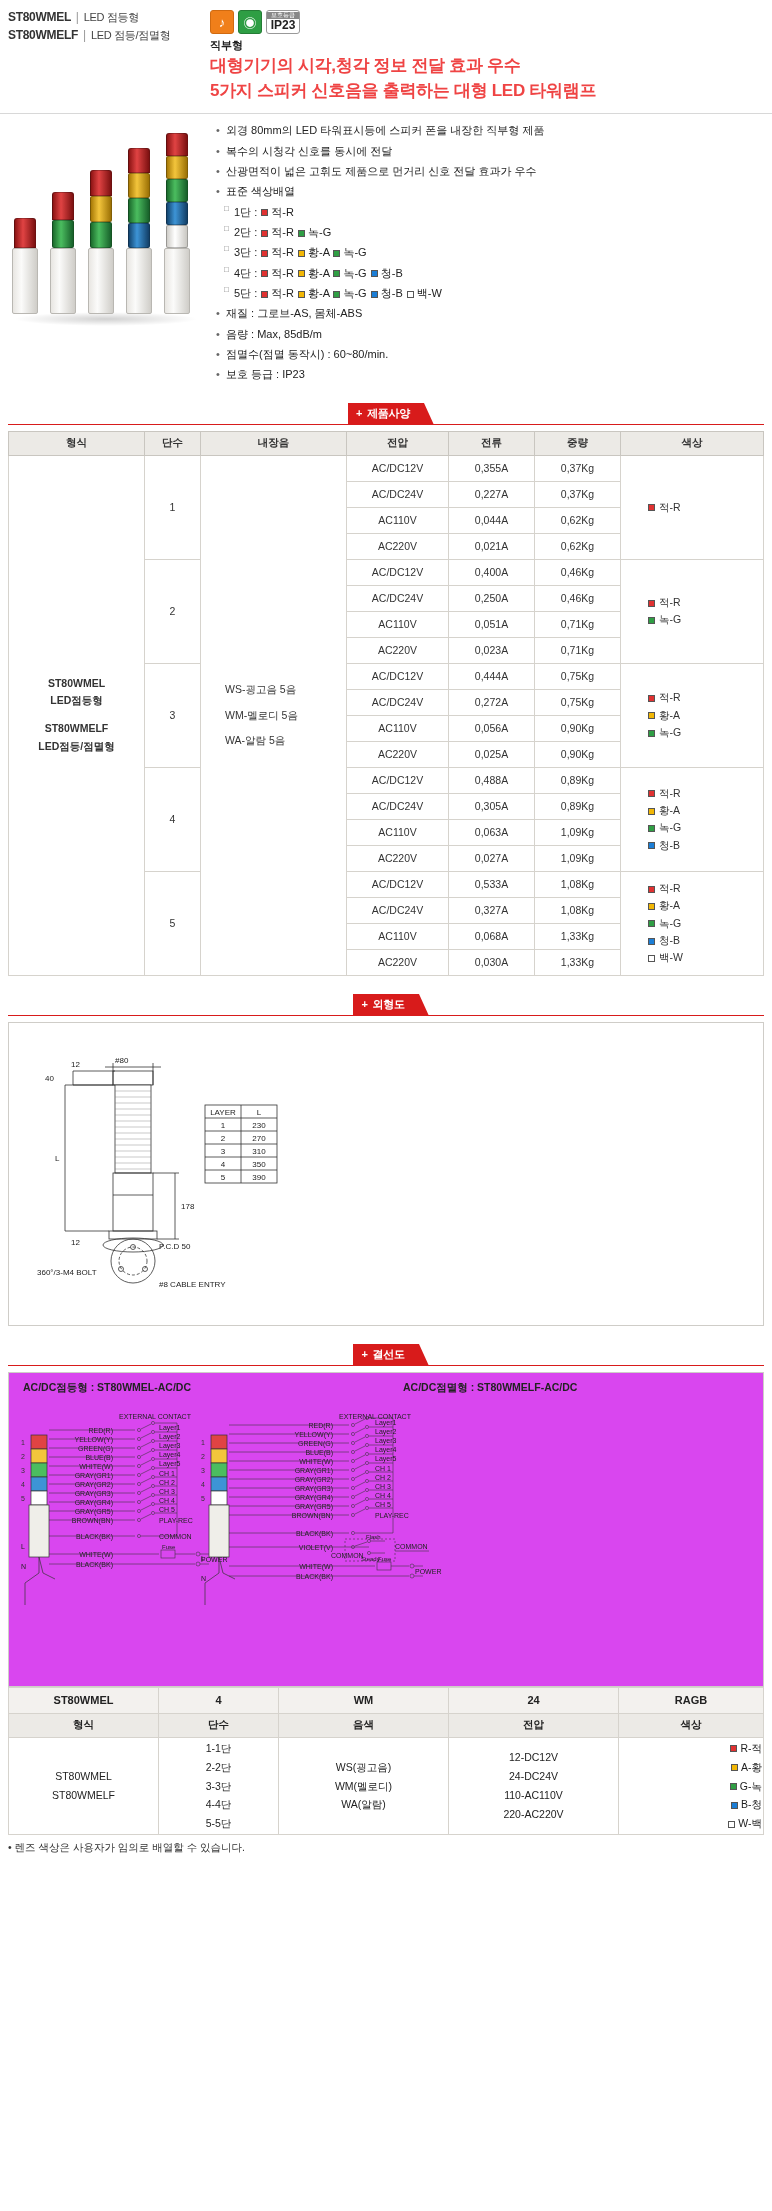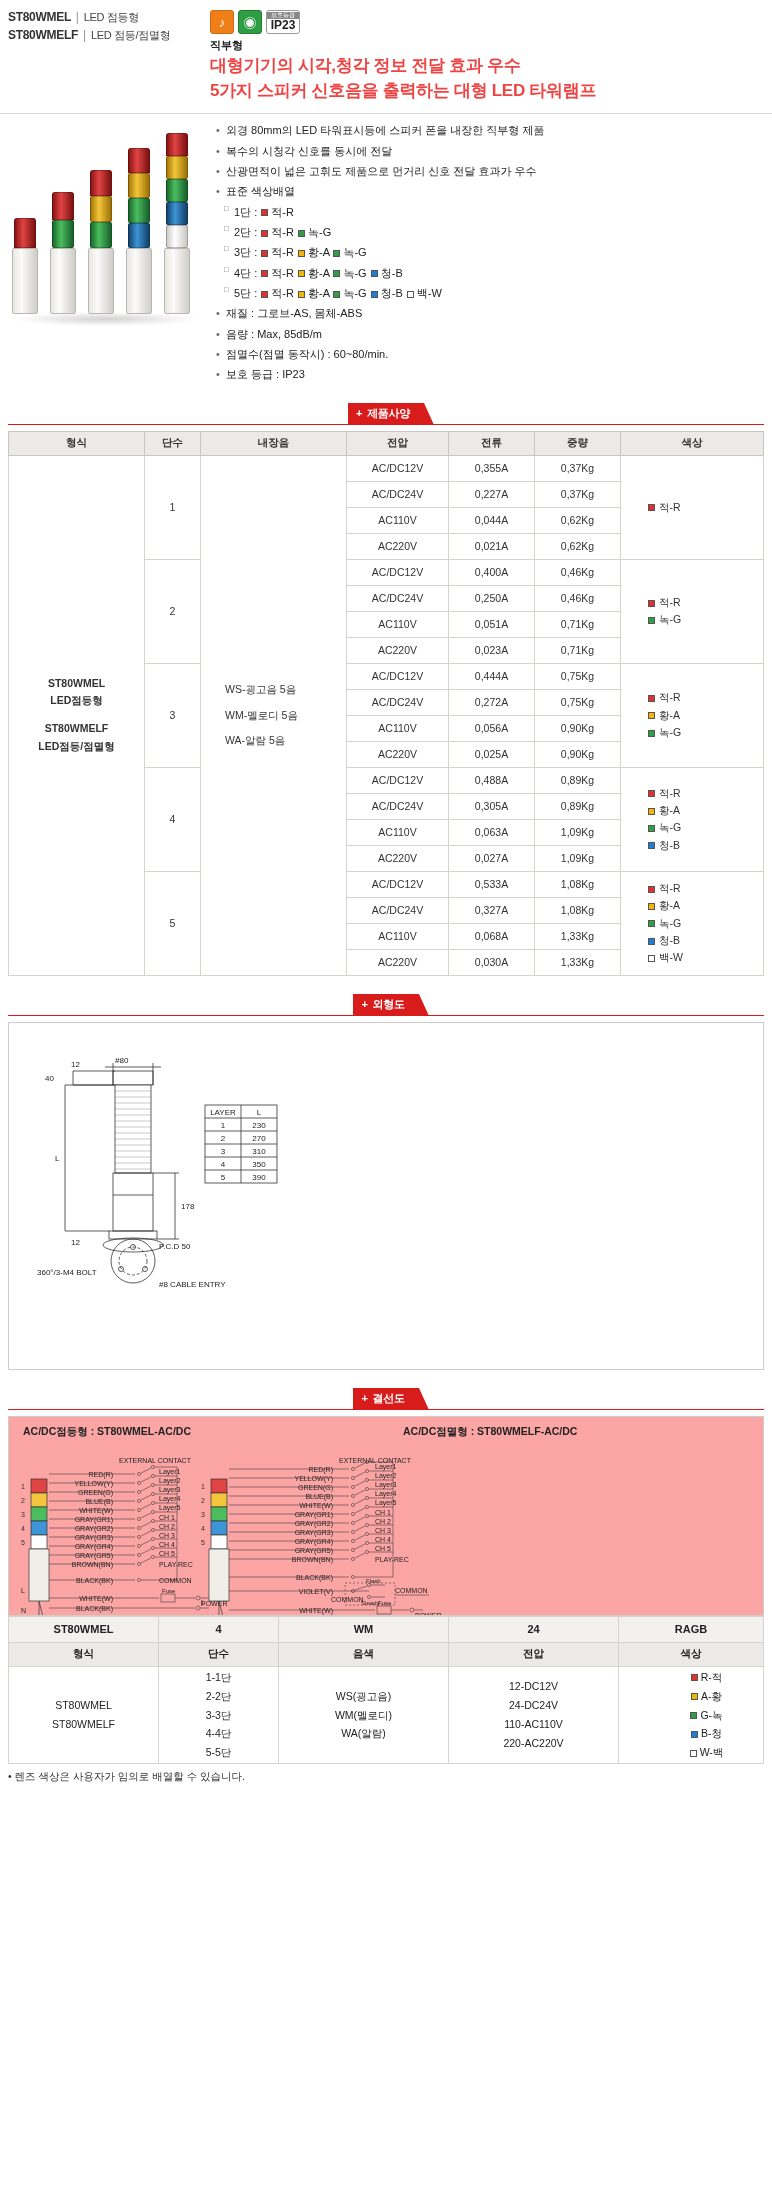--- a/index.html
+++ b/index.html
@@ -57,36 +57,36 @@
   
   table { border-collapse:collapse; width:756px; margin:0 8px; font-size:10.5px;}
   .spec th { background:#eceae6; border:1px solid #c9c6c0; font-weight:bold; color:#333; height:24px;}
   .spec td { border:1px solid #d6d3cd; text-align:center; height:26px; color:#333;}
   .spec .model-cell { font-weight:bold; line-height:1.7; }
   .spec .colorcell { text-align:left; padding-left:26px; line-height:1.65; }
   .spec .colorcell .chip { margin-right:4px; }
   .spec .innercell { text-align:left; padding-left:24px; line-height:2.4;}
 
   
-  .drawbox { margin:4px 8px 0 8px; border:1px solid #cfcdc8; height:348px; position:relative; background:#fff;}
+  .drawbox { margin:4px 8px 0 8px; border:1px solid #cfcdc8; height:304px; position:relative; background:#fff;}
   .drawbox svg { position:absolute; left:0; top:0; }
 
   
-  .wirebox { margin:4px 8px 0 8px; border:1px solid #cfcdc8; height:200px; position:relative; background:#fca5a5; overflow:hidden;}
+  .wirebox { margin:4px 8px 0 8px; border:1px solid #cfcdc8; height:315px; position:relative; background:#d946ef; overflow:hidden;}
   .wire-title { font-size:10.5px; font-weight:bold; position:absolute; top:8px;}
   .wt-left{ left:14px;} .wt-right{ left:394px;}
   .wirebox svg { position:absolute; left:0; top:0;}
 
   
   .order { border-collapse:collapse; width:756px; margin:0 8px; font-size:10.5px;}
   .order td, .order th { border:1px solid #d6d3cd; text-align:center; }
   .order .r1 td { background:#f3f1ee; font-weight:bold; height:26px; font-size:11px;}
   .order .r2 td { background:#eceae6; height:24px; font-weight:bold;}
   .order .r3 td { height:92px; vertical-align:middle; line-height:1.8;}
-  .order .r3 td.lft { text-align:center; padding-left:31px;}
+  .order .r3 td.lft { text-align:right; padding-left:31px;}
   .note { margin:6px 8px 0 8px; font-size:10.5px; color:#333;}
 </style>
 </head>
 <body>
 
 <div class="page">
 
   <div class="top">
     <div class="top-left">
       <div class="model-line">

